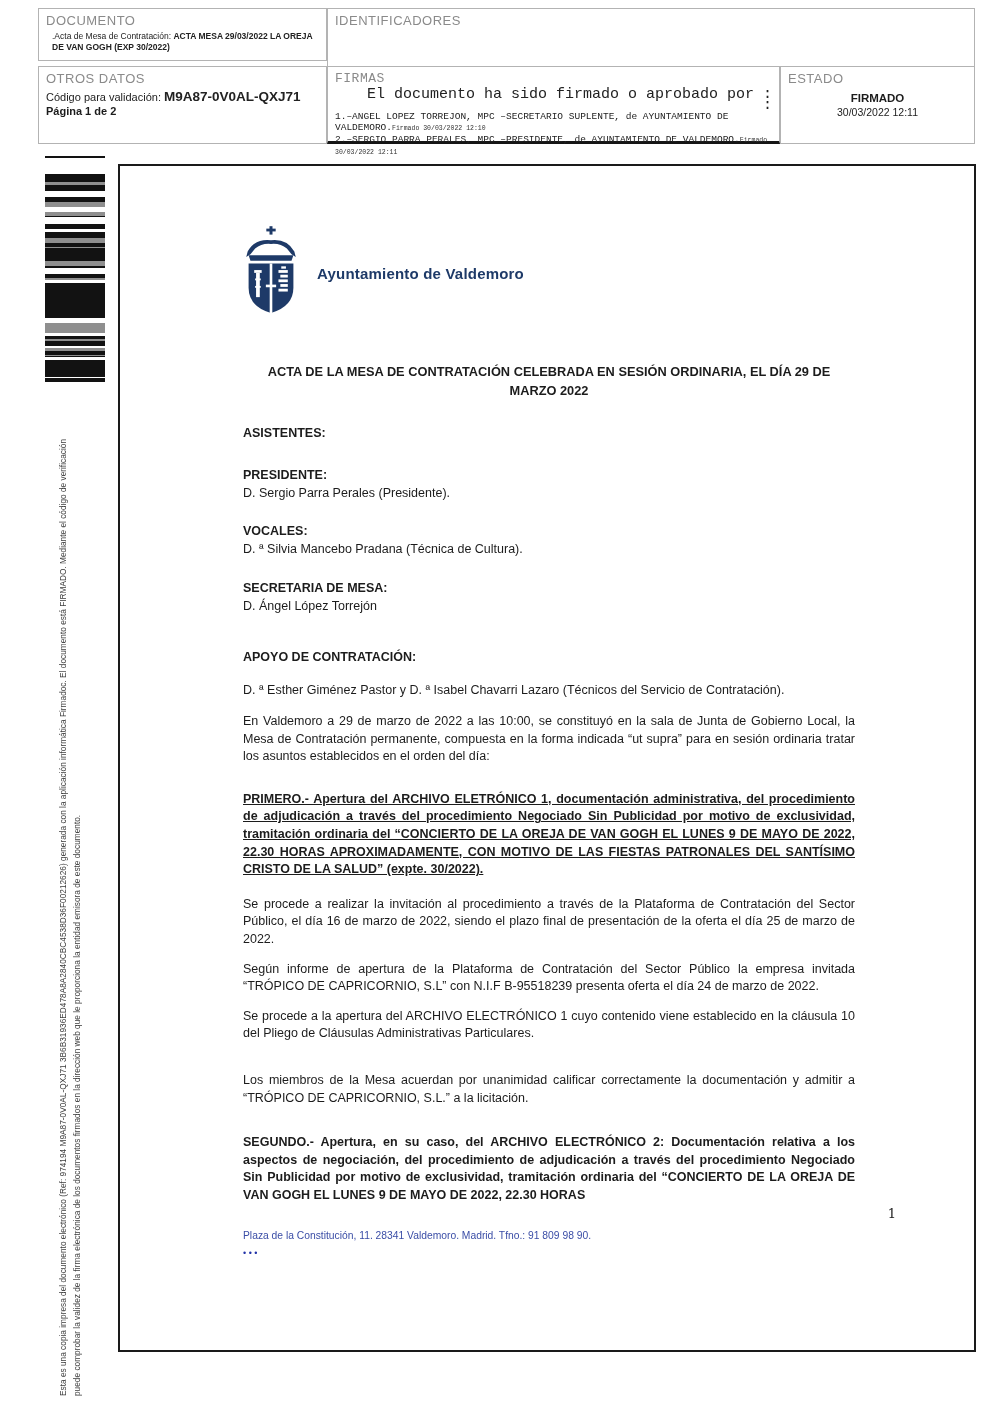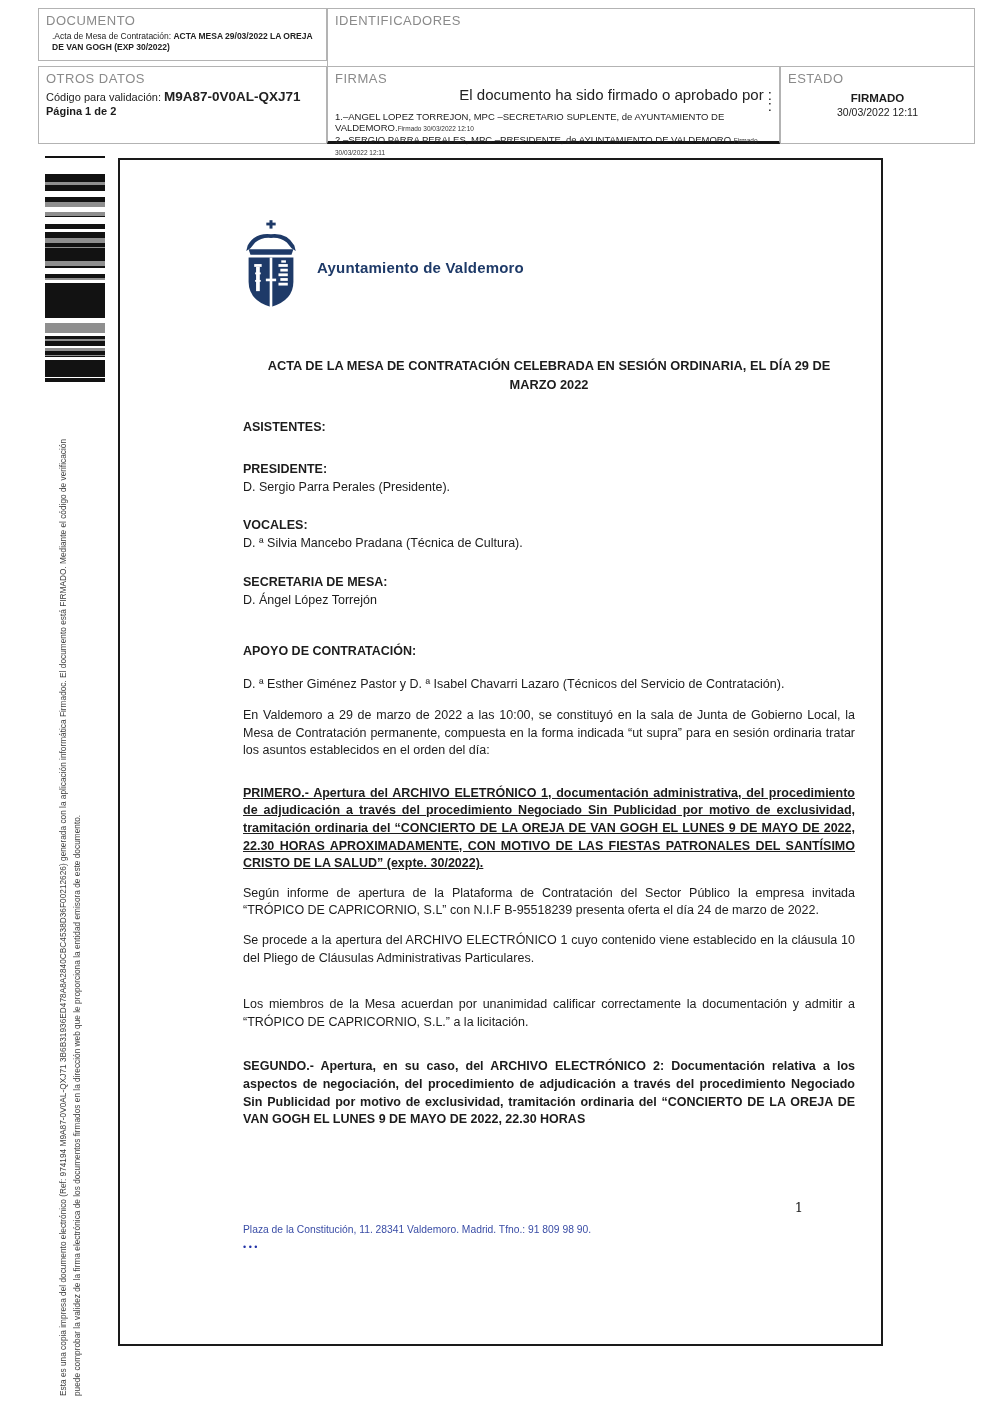--- a/index.html
+++ b/index.html
@@ -8,41 +8,41 @@
     position:relative; width:1000px; height:1414px; background:#ffffff;
     font-family:"Liberation Sans", sans-serif; color:#1c1c1c; overflow:hidden;
     margin:0 auto;
   }
   
   .hdr-box { position:absolute; border:1px solid #b3b3b3; background:#fff; padding:4px 7px; }
   .hdr-label { font-size:13px; letter-spacing:.5px; color:#8a8a8a; margin-bottom:3px; }
   .box-documento { left:38px; top:8px;  width:289px; height:53px; }
   .box-identificadores { left:327px; top:8px; width:648px; height:71px; }
   .box-otros { left:38px; top:66px; width:289px; height:78px; }
-  .box-firmas { left:327px; top:66px; width:453px; height:78px; border-bottom:3px solid #151515; }
+  .box-firmas { left:327px; top:66px; width:453px; height:78px; border-bottom:3px solid #151515;font-family:Liberation Mono, monospace; }
   .box-estado { left:780px; top:66px; width:195px; height:78px; }
   .doc-line { font-size:8.5px; line-height:11px; color:#222; padding-left:6px; }
   .doc-line b { font-weight:bold; }
   .otros-line1 { font-size:11px; color:#222; margin-top:2px; }
   .otros-code { font-size:13.5px; font-weight:bold; }
   .otros-page { font-size:11px; font-weight:bold; margin-top:1px; }
   .firmas-intro { font-size:15px; line-height:11px; color:#222;text-align:right; }
   .firmas-sig { font-size:9.5px; line-height:11px; color:#222; }
   .firmas-sig .sig-date { font-size:6.5px; color:#333; }
   .estado-status { font-size:11.5px; font-weight:bold; text-align:center; margin-top:6px; }
   .estado-date { font-size:10.5px; text-align:center; margin-top:2px; }
   
   .barcode { position:absolute; left:45px; top:150px; width:60px; height:232px; overflow:hidden; background:#fff; }
   .vtext {
     position:absolute; left:56px; top:1396px; width:1012px; height:30px;
     transform:rotate(-90deg); transform-origin:0 0;
     font-size:8.3px; line-height:14px; color:#3c3c3c; white-space:nowrap;
   }
   
-  .frame { position:absolute; left:118px; top:158px; width:765px; height:1188px; border:2px solid #1a1a1a; background:#fff; }
+  .frame { position:absolute; left:118px; top:164px; width:858px; height:1188px; border:2px solid #1a1a1a; background:#fff; }
   .content { margin-left:123px; width:612px; }
   .logo-row { display:flex; align-items:center; margin-top:60px; }
   .org-name { margin-left:18px; color:#1e3a68; font-size:15px; font-weight:600; letter-spacing:.2px; }
   .doc-title { margin-top:42px; text-align:center; font-weight:bold; font-size:12.8px; line-height:19px; }
   .h-bold { font-weight:bold; font-size:12.5px; line-height:18px; }
   .t-line { font-size:12.5px; line-height:18px; }
   .para { font-size:12.5px; line-height:17.6px; text-align:justify; }
   .para-bold { font-weight:bold; }
   .mt-sec { margin-top:25px;text-decoration:underline; }
   .pg-num { position:absolute; right:78px; top:1040px; font-family:"DejaVu Serif", serif; font-size:13px; color:#222; }
@@ -216,20 +216,21 @@
       <div class="h-bold" style="margin-top:21px;">SECRETARIA DE MESA:</div>
       <div class="t-line">D. Ángel López Torrejón</div>
 
       <div class="h-bold" style="margin-top:33px;">APOYO DE CONTRATACIÓN:</div>
       <div class="t-line" style="margin-top:15px;">D. ª Esther Giménez Pastor y D. ª Isabel Chavarri Lazaro (Técnicos del Servicio  de Contratación).</div>
 
       <div class="para" style="margin-top:14px;">En Valdemoro a 29 de marzo de 2022 a las 10:00, se constituyó en la sala de Junta de Gobierno Local, la Mesa de Contratación permanente, compuesta en la forma indicada “ut supra” para en sesión ordinaria tratar los asuntos establecidos en el orden del día:</div>
 
       <div class="para para-bold mt-sec">PRIMERO.- Apertura del ARCHIVO ELETRÓNICO 1, documentación administrativa, del procedimiento de adjudicación a través del procedimiento Negociado Sin Publicidad por motivo de exclusividad, tramitación ordinaria del “CONCIERTO DE LA OREJA DE VAN GOGH EL LUNES 9 DE MAYO DE 2022, 22.30 HORAS APROXIMADAMENTE, CON MOTIVO DE LAS FIESTAS PATRONALES DEL SANTÍSIMO CRISTO DE LA SALUD” (expte. 30/2022).</div>
 
+      <div class="para" style="margin-top:17px;">Se procede a realizar la invitación al procedimiento a través de la Plataforma de Contratación del Sector Público, el día 16 de marzo de 2022, siendo el plazo final de presentación de la oferta el día 25 de marzo de 2022.</div>
       <div class="para" style="margin-top:12px;">Según informe de apertura de la Plataforma de Contratación del Sector Público la empresa invitada “TRÓPICO DE CAPRICORNIO, S.L”  con N.I.F B-95518239 presenta oferta el día 24 de marzo de 2022.</div>
       <div class="para" style="margin-top:12px;">Se procede a la apertura del ARCHIVO ELECTRÓNICO 1 cuyo contenido viene establecido en la cláusula 10 del Pliego de Cláusulas Administrativas Particulares.</div>
       <div class="para" style="margin-top:29px;">Los miembros de la Mesa acuerdan por unanimidad calificar correctamente  la documentación y admitir a “TRÓPICO DE CAPRICORNIO, S.L.” a la licitación.</div>
 
       <div class="para para-bold" style="margin-top:27px;">SEGUNDO.- Apertura, en su caso, del ARCHIVO ELECTRÓNICO 2: Documentación relativa a los aspectos de negociación, del procedimiento de adjudicación a través del procedimiento Negociado Sin Publicidad por motivo de exclusividad, tramitación ordinaria del “CONCIERTO DE LA OREJA DE VAN GOGH EL LUNES 9 DE MAYO DE 2022, 22.30 HORAS</div>
     </div>
 
     <div class="pg-num">1</div>
     <div class="footer-addr">Plaza de la Constitución, 11. 28341 Valdemoro. Madrid. Tfno.: 91 809 98 90.</div>
     <div class="footer-dots">•••</div>

